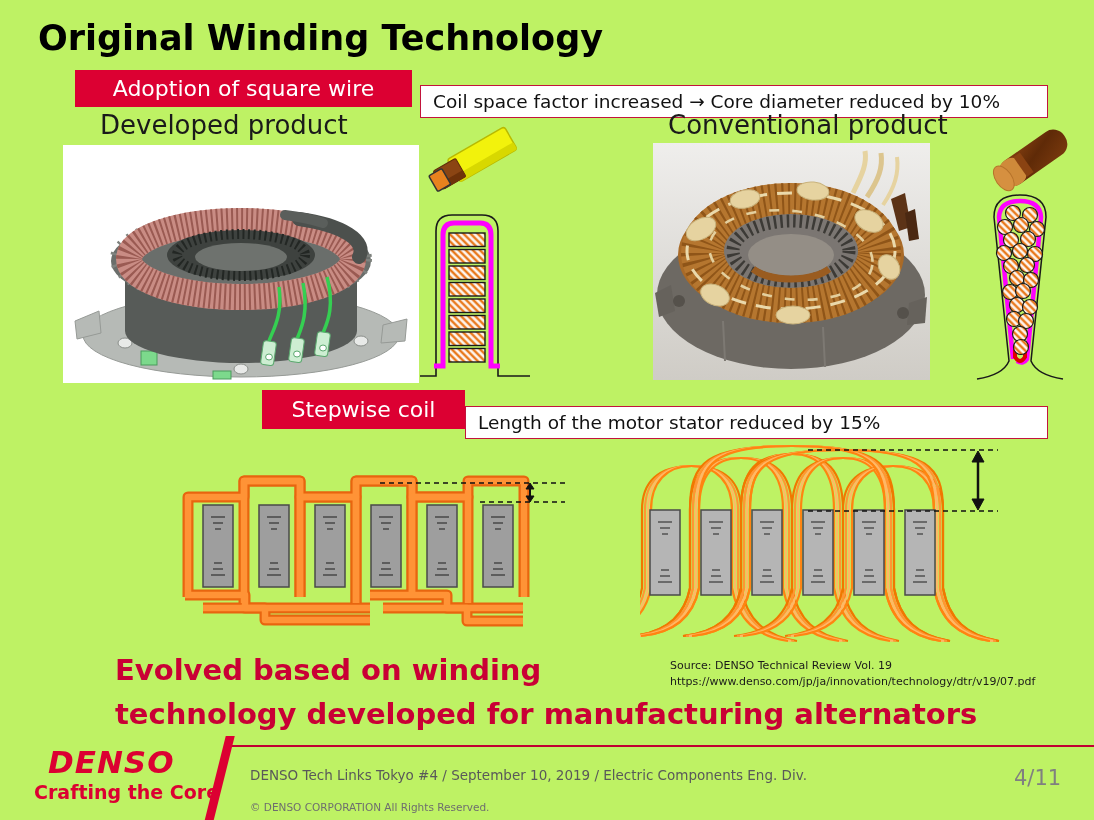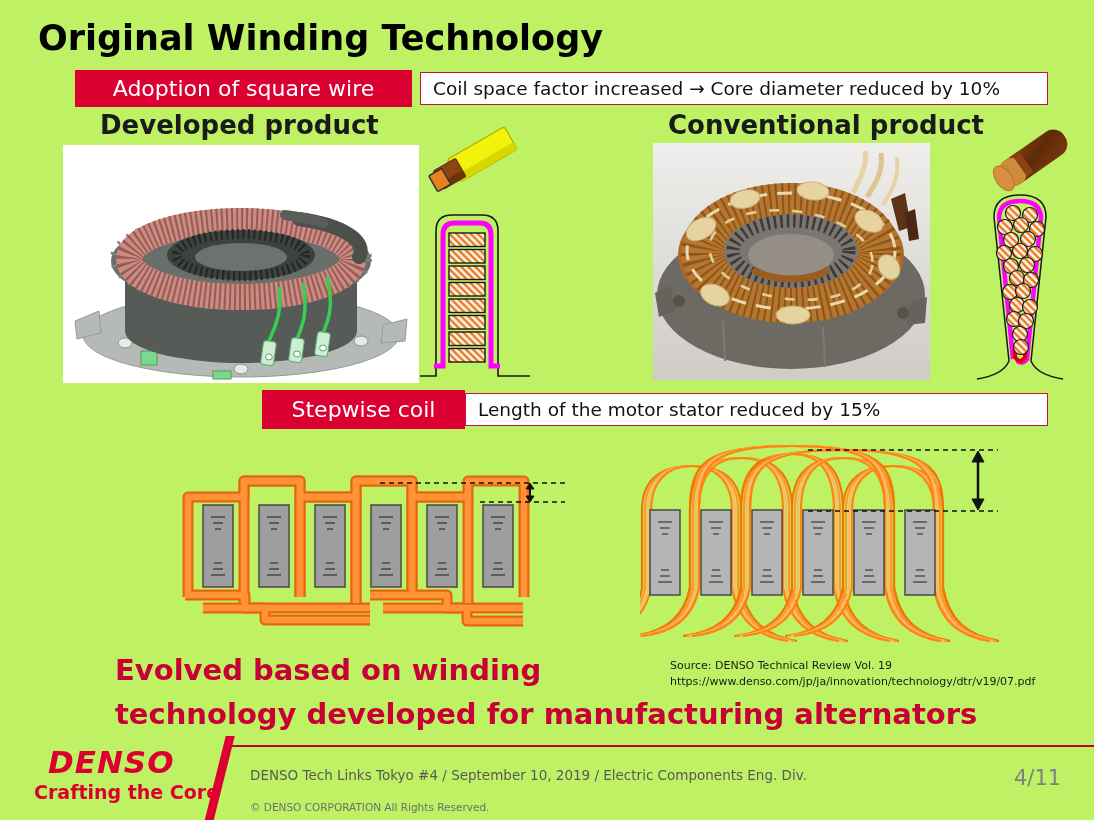--- a/index.html
+++ b/index.html
@@ -3,24 +3,24 @@
 <meta charset="utf-8">
 <style>
   html,body{margin:0;padding:0;}
   body{font-family:"DejaVu Sans","Liberation Sans",sans-serif;}
   #slide{position:relative;width:1094px;height:820px;background:#bef264;overflow:hidden;}
   .abs{position:absolute;}
   #title{left:38px;top:18px;font-size:35px;font-weight:bold;color:#000;letter-spacing:0px;}
   .badge{background:#DC0032;color:#fff;display:flex;align-items:center;justify-content:center;font-size:22px;}
   #badge1{left:75px;top:70px;width:337px;height:37px;}
   #badge2{left:262px;top:390px;width:203px;height:39px;}
-  .resultbox{background:#fff;border:1.5px solid #C2143C;color:#111;display:flex;align-items:center;font-size:18.5px;padding:0 12px;box-sizing:border-box;}
+  .resultbox{background:#fff;border:1.5px solid #C2143C;color:#111;display:flex;align-items:center;font-size:18.5px;padding:0 12px;box-sizing:border-box;margin-top:13px;}
   #box1{left:420px;top:72px;width:628px;height:33px;}
   #box2{left:465px;top:393px;width:583px;height:33px;}
-  .prodlabel{font-size:26px;color:#1a1a1a;font-weight:bold;}
+  .prodlabel{font-size:26px;color:#1a1a1a;}
   #lbl-dev{left:100px;top:110px;}
   #lbl-conv{left:668px;top:110px;}
   #img-dev{left:63px;top:145px;width:356px;height:238px;background:#fff;}
   #img-conv{left:653px;top:143px;width:277px;height:237px;}
   #sq-wire{left:428px;top:120px;width:95px;height:80px;}
   #sq-slot{left:420px;top:193px;width:110px;height:192px;}
   #rd-wire{left:980px;top:115px;width:100px;height:90px;}
   #rd-slot{left:975px;top:183px;width:90px;height:205px;}
   #coil-left{left:155px;top:445px;width:420px;height:200px;}
   #coil-right{left:640px;top:440px;width:400px;height:215px;}

